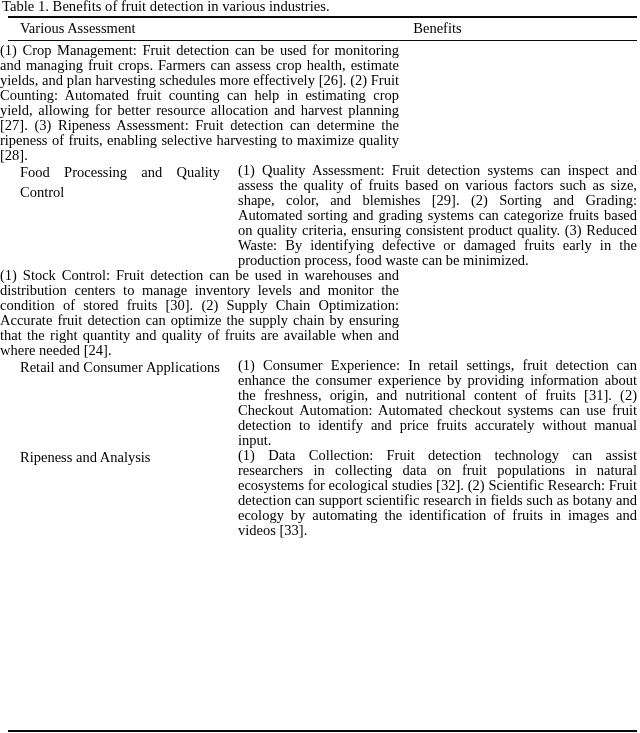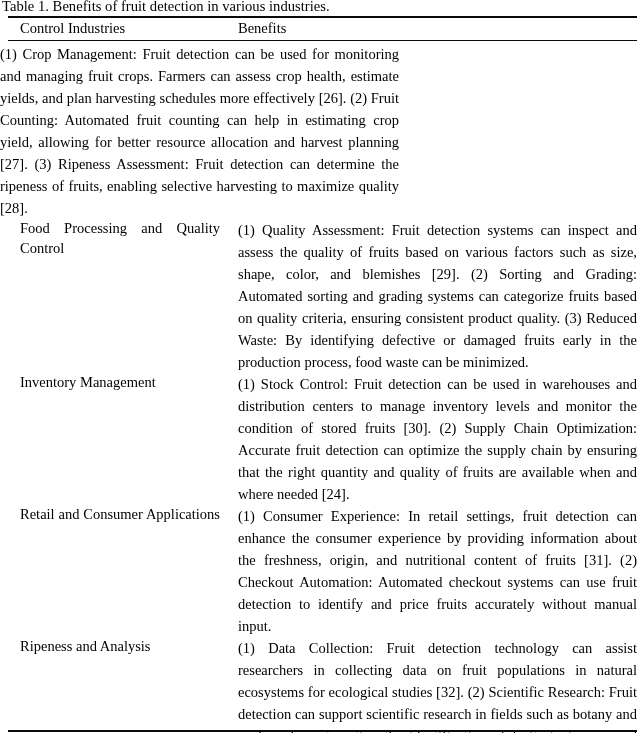--- a/index.html
+++ b/index.html
@@ -76,68 +76,67 @@
     text-align: justify;
     text-align-last: justify;
     font-family: Liberation Serif, serif;
   }
 
   .cell-benefits {
     box-sizing: border-box;
     width: 402px;
     padding-right: 3px;
     font-size: 14.5px;
-    line-height: 22px;
+    line-height: 15px;
     text-align: justify;
     text-justify: inter-word;
     hyphens: none;
   }
 
   
   .trow-header .cell-industry,
   .trow-header .cell-benefits {
     line-height: 21px;
     padding-bottom: 1px;
   }
   .trow-header .cell-industry { text-align: left; }
-  .trow-header .cell-benefits { text-align: left; }
+  .trow-header .cell-benefits { text-align: center; }
 
   .spacer-after-header { height: 3px; }
 </style>
 </head>
 <body>
 
 <div class="page">
 
   <div class="table-caption">Table 1. Benefits of fruit detection in various industries.</div>
 
   <div class="rule rule-top"></div>
   <div class="rule rule-header"></div>
   <div class="rule rule-bottom"></div>
 
   <div class="tbl">
 
     <div class="trow trow-header">
-      <div class="cell-industry">Control Industries</div>
+      <div class="cell-industry">Various Assessment</div>
       <div class="cell-benefits">Benefits</div>
     </div>
 
     <div class="spacer-after-header"></div>
 
     <div class="trow">
       <div class="cell-benefits">(1) Crop Management: Fruit detection can be used for monitoring and managing fruit crops. Farmers can assess crop health, estimate yields, and plan harvesting schedules more effectively [26]. (2) Fruit Counting: Automated fruit counting can help in estimating crop yield, allowing for better resource allocation and harvest planning [27]. (3) Ripeness Assessment: Fruit detection can determine the ripeness of fruits, enabling selective harvesting to maximize quality [28].</div>
     </div>
 
     <div class="trow">
       <div class="cell-industry justify-all">Food Processing and Quality Control</div>
       <div class="cell-benefits">(1) Quality Assessment: Fruit detection systems can inspect and assess the quality of fruits based on various factors such as size, shape, color, and blemishes [29]. (2) Sorting and Grading: Automated sorting and grading systems can categorize fruits based on quality criteria, ensuring consistent product quality. (3) Reduced Waste: By identifying defective or damaged fruits early in the production process, food waste can be minimized.</div>
     </div>
 
     <div class="trow">
-      <div class="cell-industry">Inventory Management</div>
       <div class="cell-benefits">(1) Stock Control: Fruit detection can be used in warehouses and distribution centers to manage inventory levels and monitor the condition of stored fruits [30]. (2) Supply Chain Optimization: Accurate fruit detection can optimize the supply chain by ensuring that the right quantity and quality of fruits are available when and where needed [24].</div>
     </div>
 
     <div class="trow">
       <div class="cell-industry justify-all">Retail and Consumer Applications</div>
       <div class="cell-benefits">(1) Consumer Experience: In retail settings, fruit detection can enhance the consumer experience by providing information about the freshness, origin, and nutritional content of fruits [31]. (2) Checkout Automation: Automated checkout systems can use fruit detection to identify and price fruits accurately without manual input.</div>
     </div>
 
     <div class="trow">
       <div class="cell-industry">Ripeness and Analysis</div>

